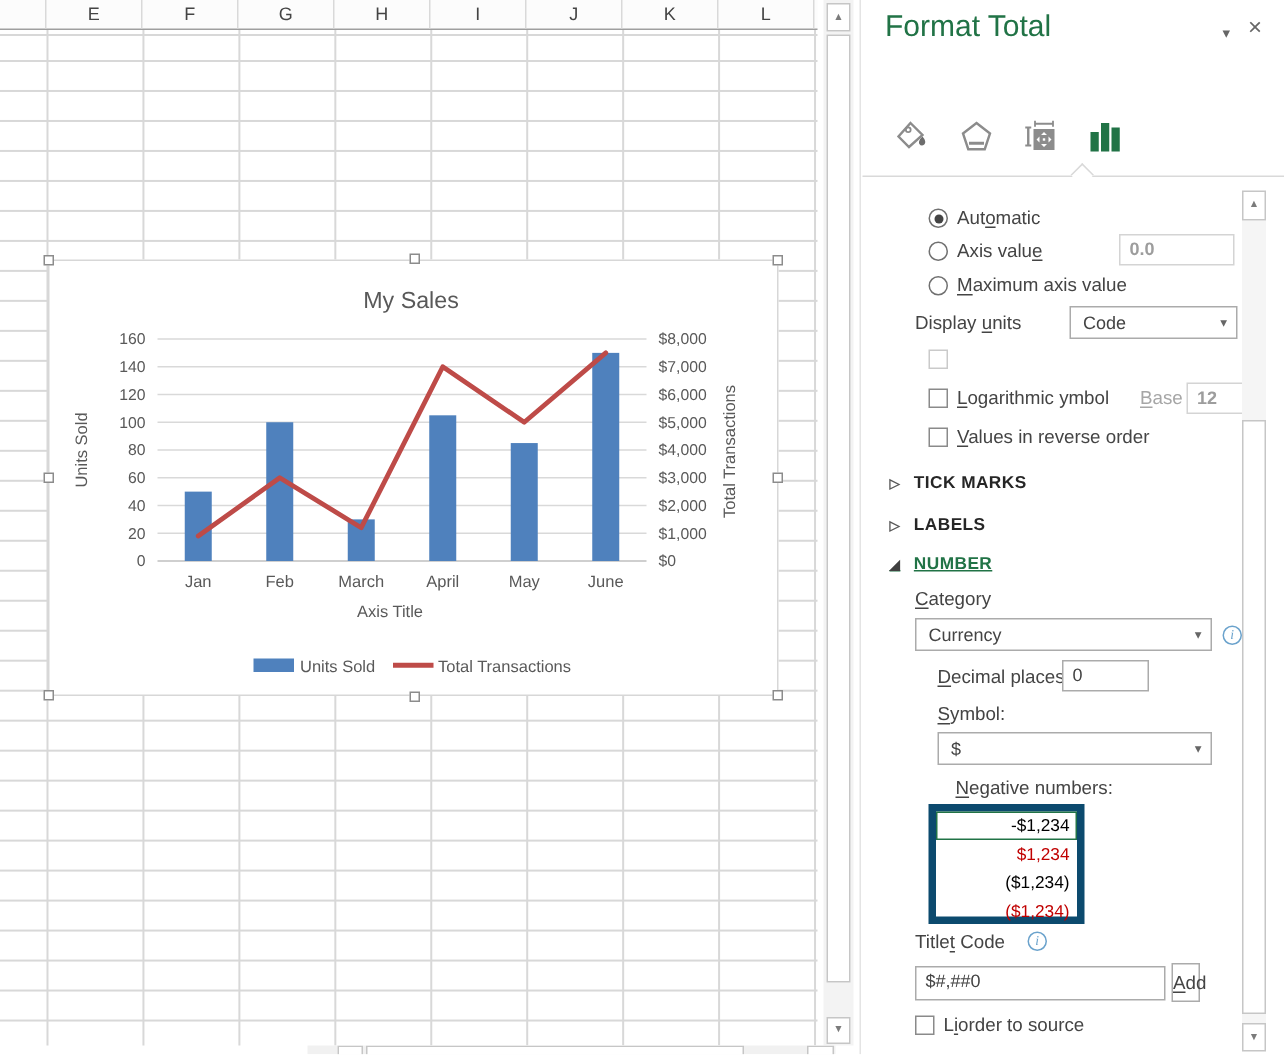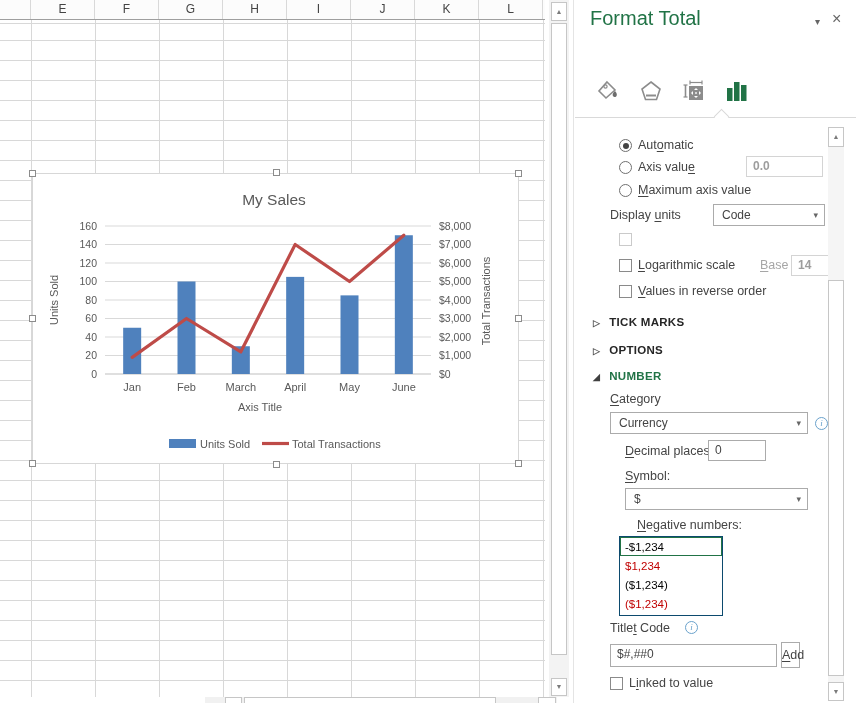--- a/index.html
+++ b/index.html
@@ -93,28 +93,28 @@
     color:#444; padding:2px 6px; line-height:15px; white-space:nowrap; overflow:hidden;
   }
   .txt.dis { border-color:#d4d4d4; color:#9d9d9d;font-weight:bold; }
   .dd {
     position:absolute; border:1px solid #ababab; background:#fff; font-size:12px;
     color:#444; padding:3px 18px 3px 8px; cursor:pointer; white-space:nowrap; overflow:hidden;
   }
   .dd .dc { position:absolute; right:6px; top:5px; font-size:9px; color:#666; }
   .sec-hdr { position:absolute; font-size:11.5px; font-weight:bold; color:#262626; letter-spacing:.3px; cursor:pointer;text-align:center; }
   .sec-hdr .ar { font-size:9px; color:#595959; margin-right:9px; }
-  .sec-hdr.open { color:#217346; }
+  .sec-hdr.open { color:#217346;text-decoration:underline; }
   .sec-hdr.open .ar { color:#404040; }
   .info {
     position:absolute; width:13px; height:13px; border:1px solid #6aa2cc; border-radius:50%;
     color:#6aa2cc; font-size:9px; font-style:italic; text-align:center; line-height:11px;
     font-family:"Liberation Serif", serif; cursor:pointer;
   }
-  .neg-list { position:absolute; left:44px; top:536px; width:104px; height:80px; border:1px solid #0c4a6e; background:#fff; font-size:11.5px; }
+  .neg-list { position:absolute; left:44px; top:536px; width:104px; height:80px; border:5px solid #0c4a6e; background:#fff; font-size:11.5px;text-align:right; }
   .neg-item { height:19px; line-height:18px; padding:0 4px; border:1px solid transparent; cursor:pointer; }
   .neg-item.sel { border-color:#217346; }
   .btn {
     position:absolute; border:1px solid #ababab; background:#fff; font-size:12.5px;
     color:#444; text-align:center; cursor:pointer;
   }
   u { text-underline-offset:2px; }
 </style>
 </head>
 <body>
@@ -265,29 +265,29 @@
 
     <span class="radio" style="left:44px;top:184px"></span>
     <span class="lbl" style="left:63px;top:183px"><span></span><u>M</u><span>aximum axis value</span></span>
 
     <span class="lbl" style="left:35px;top:208px"><span>Display </span><u>u</u><span>nits</span></span>
     <span class="dd" style="left:138px;top:204px;width:112px;height:22px"><span>Code</span><span class="dc">▾</span></span>
 
     <span class="cbx dis" style="left:44px;top:233px"></span>
 
     <span class="cbx" style="left:44px;top:259px"></span>
-    <span class="lbl" style="left:63px;top:258px"><span></span><u>L</u><span>ogarithmic scale</span></span>
+    <span class="lbl" style="left:63px;top:258px"><span></span><u>L</u><span>ogarithmic ymbol</span></span>
     <span class="lbl dis" style="left:185px;top:258px"><span></span><u>B</u><span>ase</span></span>
-    <span class="txt dis" style="left:216px;top:255px;width:48px;height:21px">14</span>
+    <span class="txt dis" style="left:216px;top:255px;width:48px;height:21px">12</span>
 
     <span class="cbx" style="left:44px;top:285px"></span>
     <span class="lbl" style="left:63px;top:284px"><span></span><u>V</u><span>alues in reverse order</span></span>
 
     <div class="sec-hdr" style="left:18px;top:316px"><span class="ar">▷</span><span>TICK MARKS</span></div>
-    <div class="sec-hdr" style="left:18px;top:344px"><span class="ar">▷</span><span>OPTIONS</span></div>
+    <div class="sec-hdr" style="left:18px;top:344px"><span class="ar">▷</span><span>LABELS</span></div>
     <div class="sec-hdr open" style="left:18px;top:370px"><span class="ar">◢</span><span>NUMBER</span></div>
 
     <span class="lbl" style="left:35px;top:392px"><span></span><u>C</u><span>ategory</span></span>
     <span class="dd" style="left:35px;top:412px;width:198px;height:22px"><span>Currency</span><span class="dc">▾</span></span>
     <span class="info" style="left:240px;top:417px">i</span>
 
     <span class="lbl" style="left:50px;top:444px"><span></span><u>D</u><span>ecimal places:</span></span>
     <span class="txt" style="left:133px;top:440px;width:58px;height:21px">0</span>
 
     <span class="lbl" style="left:50px;top:469px"><span></span><u>S</u><span>ymbol:</span></span>
@@ -300,20 +300,20 @@
         <div class="neg-item" style="color: rgb(0, 0, 0);">($1,234)</div>
         <div class="neg-item" style="color: rgb(192, 0, 0);">($1,234)</div>
       </div>
 
     <span class="lbl" style="left:35px;top:621px"><span>Title</span><u>t</u><span> Code</span></span>
     <span class="info" style="left:110px;top:621px">i</span>
     <span class="txt" style="left:35px;top:644px;width:167px;height:23px">$#,##0</span>
     <button class="btn" style="left:206px;top:642px;width:19px;height:26px"><span></span><u>A</u><span>dd</span></button>
 
     <span class="cbx" style="left:35px;top:677px"></span>
-    <span class="lbl" style="left:54px;top:676px"><span>L</span><u>i</u><span>nked to value</span></span>
+    <span class="lbl" style="left:54px;top:676px"><span>L</span><u>i</u><span>order to source</span></span>
 
     <div style="position:absolute;left:253px;top:147px;width:16px;height:535px;background:#f5f5f5"></div>
     <div class="sb-btn" style="left:253px;top:127px;width:16px;height:20px;line-height:18px">▲</div>
     <div style="position:absolute;left:253px;top:280px;width:16px;height:396px;background:#fff;border:1px solid #c6c6c6"></div>
     <div class="sb-btn" style="left:253px;top:682px;width:16px;height:19px;line-height:17px">▼</div>
   </div>
 </div>
 
 </body></html>

